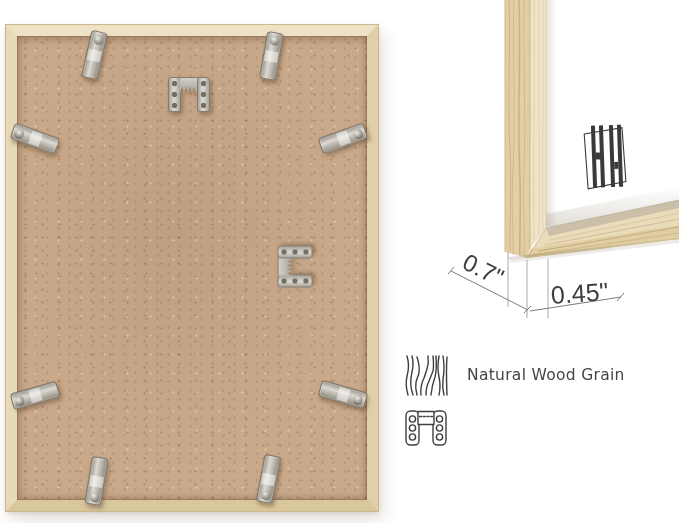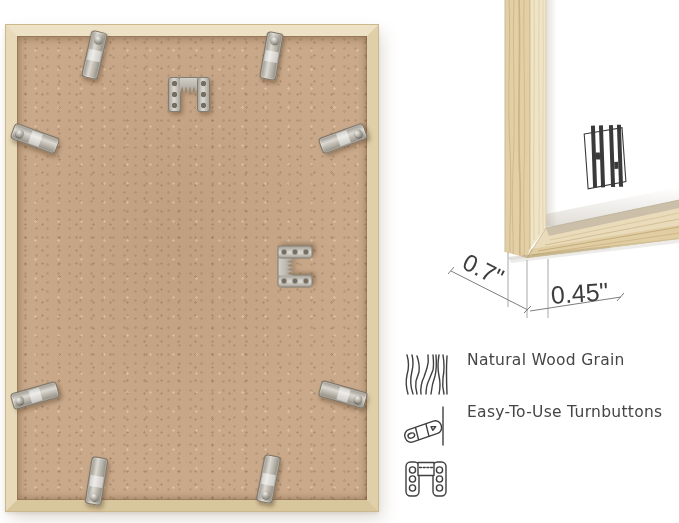--- a/index.html
+++ b/index.html
@@ -48,21 +48,21 @@
   .hanger .bridge{position:absolute;left:12px;right:12px;top:0;height:17px;
      background:linear-gradient(#d2cfc8,#a39e94);border-top:1px solid #827d73;box-sizing:border-box;
      clip-path:polygon(0 0,100% 0,100% 55%,88% 98%,78% 55%,66% 98%,56% 55%,44% 98%,34% 55%,22% 98%,12% 55%,0 98%);}
   .hanger.rot{transform:rotate(-90deg);}
 
   
   .corner-svg{position:absolute;left:420px;top:0;}
 
   
   .features{position:absolute;left:403px;top:351px;width:276px;display:flex;flex-direction:column;gap:5px;}
-  .feature-row{display:flex;gap:18px;height:47px;}
+  .feature-row{display:flex;align-items:center;gap:18px;height:47px;}
   .feature-row svg{flex:0 0 auto;}
   .feature-label{font-size:15.5px;letter-spacing:.3px;color:#454545;white-space:nowrap;}
   .ic{stroke:#3f3f3f;fill:none;stroke-width:1.4;stroke-linecap:round;stroke-linejoin:round;}
 </style>
 </head>
 <body>
 
 <div id="stage">
 
   <div class="frame-photo">
@@ -168,33 +168,20 @@
         <path d="M18 43 q-1 -9 3 -17 l3 -9 q2 -6 1 -13"></path>
         <path d="M23 43 q0 -8 3 -14 l4 -10 q1 -5 0 -15"></path>
         <path d="M28 43 q1 -10 4 -18 q2 -8 1 -21"></path>
         <path d="M36 4 q-2 11 0 21 q2 9 0 18"></path>
         <path d="M40 4 q2 12 0 23 q-1 8 1 16"></path>
         <path d="M44 5 q-1 14 0 38"></path>
       </svg>
       <span class="feature-label">Natural Wood Grain</span>
     </div>
 
-    <div class="feature-row">
-      <svg class="ic" width="46" height="46" viewBox="0 0 46 46">
-        <line x1="40" y1="4" x2="40" y2="42"></line>
-        <g transform="rotate(-19 20 28)">
-          <rect x="1" y="22" width="38" height="13" rx="6"></rect>
-          <line x1="14" y1="22.5" x2="13" y2="34.5"></line>
-          <line x1="25" y1="22.5" x2="24" y2="34.5"></line>
-          <ellipse cx="7.5" cy="28.5" rx="3.4" ry="2.4"></ellipse>
-          <path d="M29 26.5 l4.5 1.5 -4 2.5 z"></path>
-        </g>
-      </svg>
-      <span class="feature-label">Easy-To-Use Turnbuttons</span>
-    </div>
 
     <div class="feature-row">
       <svg class="ic" width="46" height="46" viewBox="0 0 46 46">
         <rect x="3" y="7" width="13" height="34" rx="4.5"></rect>
         <rect x="30" y="7" width="13" height="34" rx="4.5"></rect>
         <circle cx="9.5" cy="15" r="3.1"></circle>
           <circle cx="9.5" cy="24" r="3.1"></circle>
           <circle cx="9.5" cy="33" r="3.1"></circle>
         <circle cx="36.5" cy="15" r="3.1"></circle>
           <circle cx="36.5" cy="24" r="3.1"></circle>

